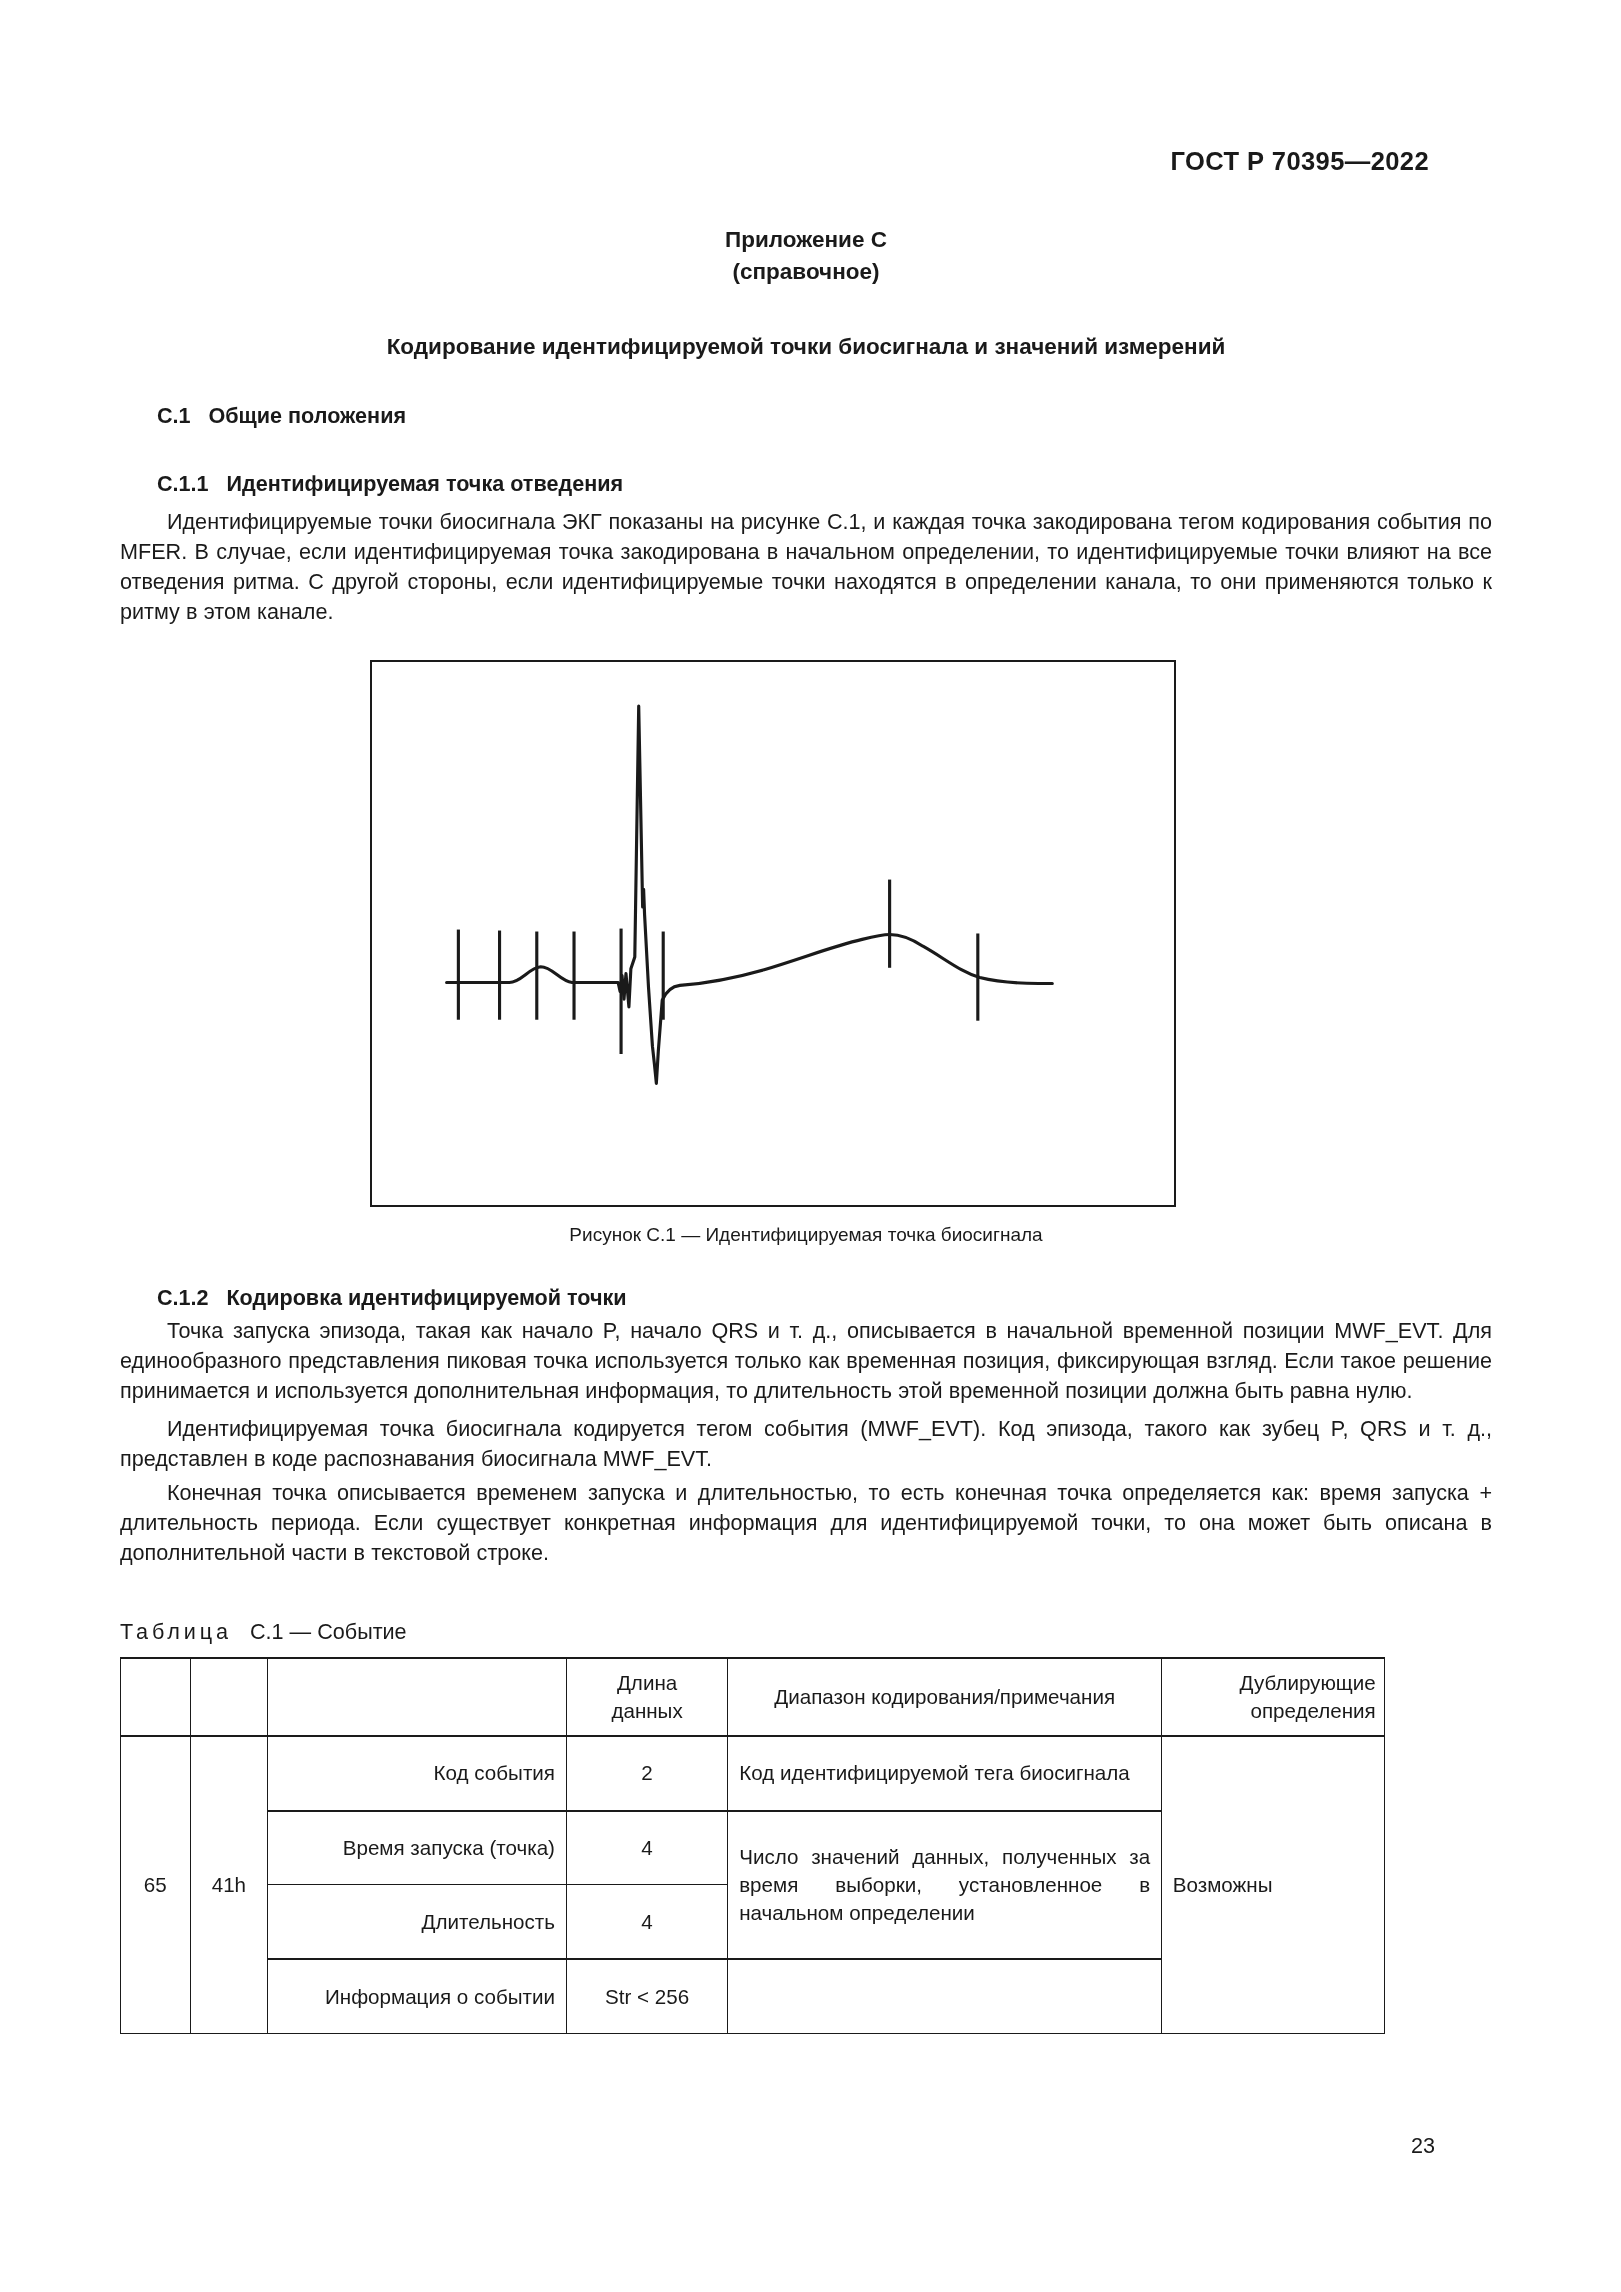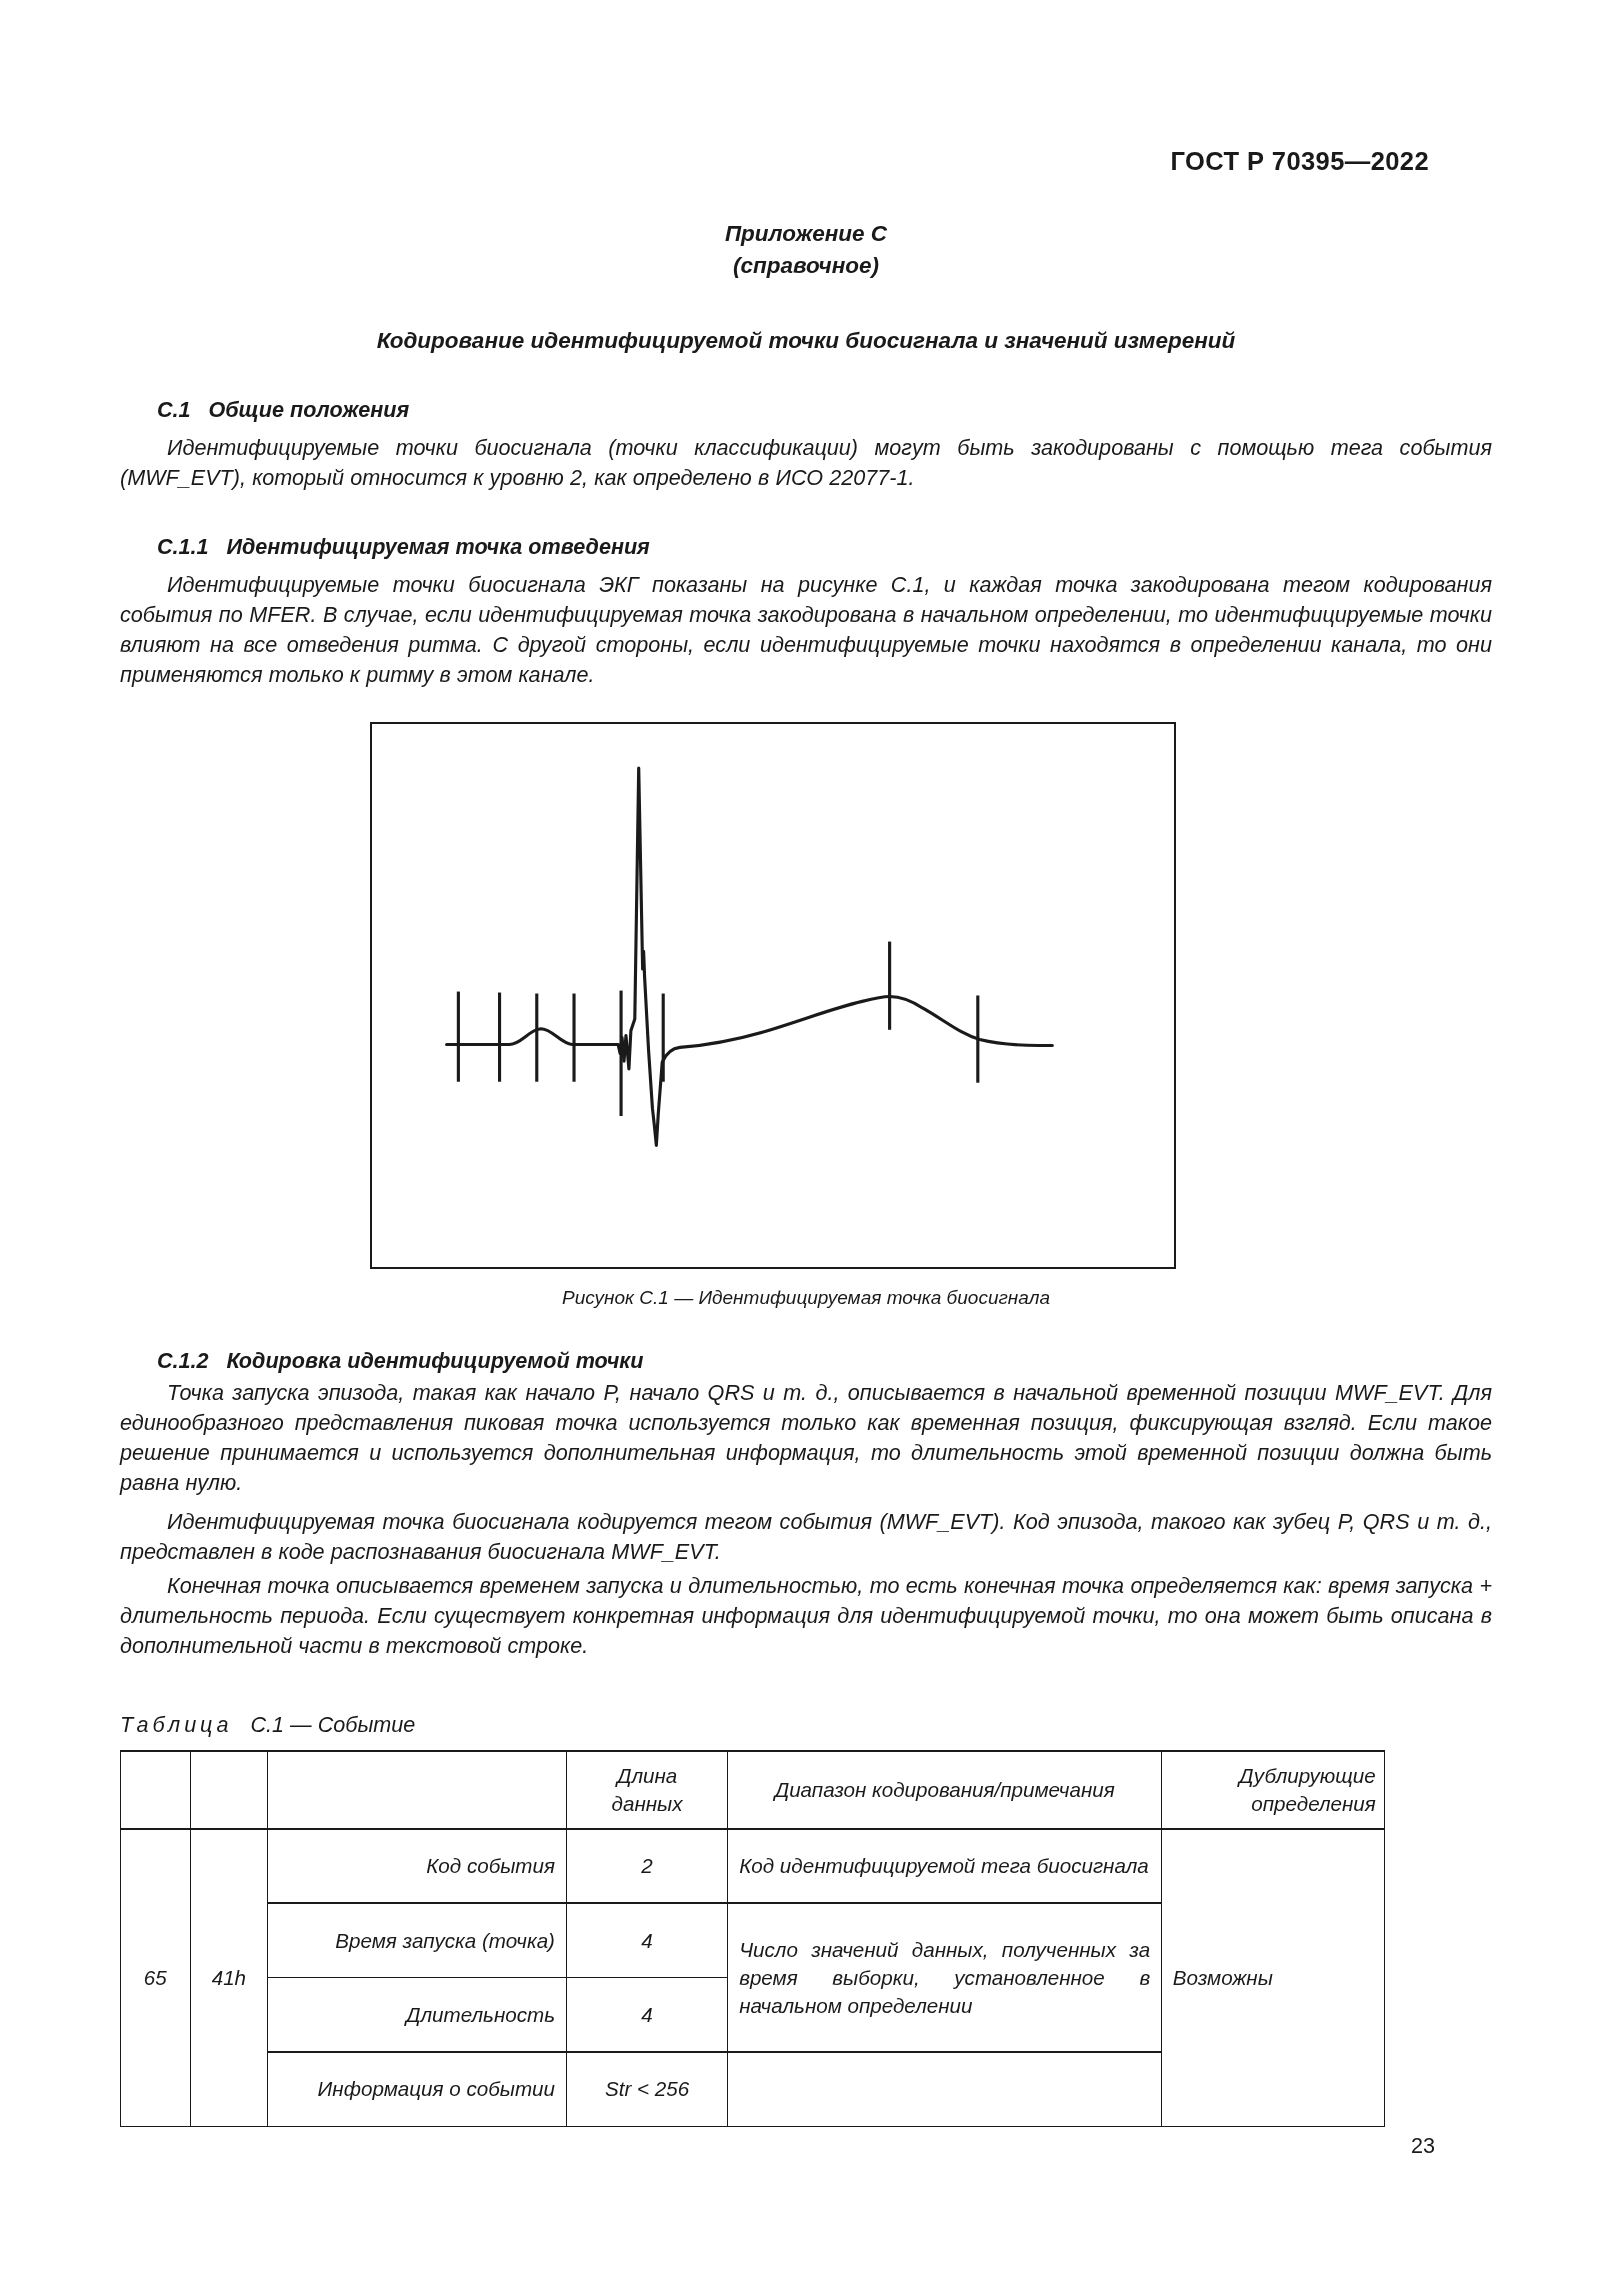--- a/index.html
+++ b/index.html
@@ -22,23 +22,22 @@
     font-size:25.5px;
     font-weight:bold;
     letter-spacing:0.4px;
     white-space:nowrap;
   }
 
   
   .content {
     position:absolute;
     left:120px;
-    top:218px;
+    top:224px;
     width:1372px;
-    font-style:italic;
   }
 
   .annex-title {
     text-align:center;
     font-size:22.5px;
     font-weight:bold;
     line-height:32px;
     margin:0;
   }
   .annex-sub {
@@ -158,21 +157,20 @@
   <div class="content">
 
     <div class="annex-title">Приложение С</div>
     <div class="annex-sub">(справочное)</div>
     <div class="annex-heading">Кодирование идентифицируемой точки биосигнала и значений измерений</div>
 
     <h3 class="sec">
       <span class="num">C.1</span>
       <span>Общие положения</span>
     </h3>
-    <p class="body">Идентифицируемые точки биосигнала (точки классификации) могут быть закодированы с помощью тега события (MWF_EVT), который относится к уровню 2, как определено в ИСО 22077-1.</p>
 
     <h3 class="sec">
       <span class="num">C.1.1</span>
       <span>Идентифицируемая точка отведения</span>
     </h3>
     <p class="body">Идентифицируемые точки биосигнала ЭКГ показаны на рисунке С.1, и каждая точка закодирована тегом кодирования события по MFER. В случае, если идентифицируемая точка закодирована в начальном определении, то идентифицируемые точки влияют на все отведения ритма. С другой стороны, если идентифицируемые точки находятся в определении канала, то они применяются только к ритму в этом канале.</p>
 
     <div class="figure-wrap">
       <div class="figure-box">
         <svg width="800" height="541" viewBox="0 0 816 552">

